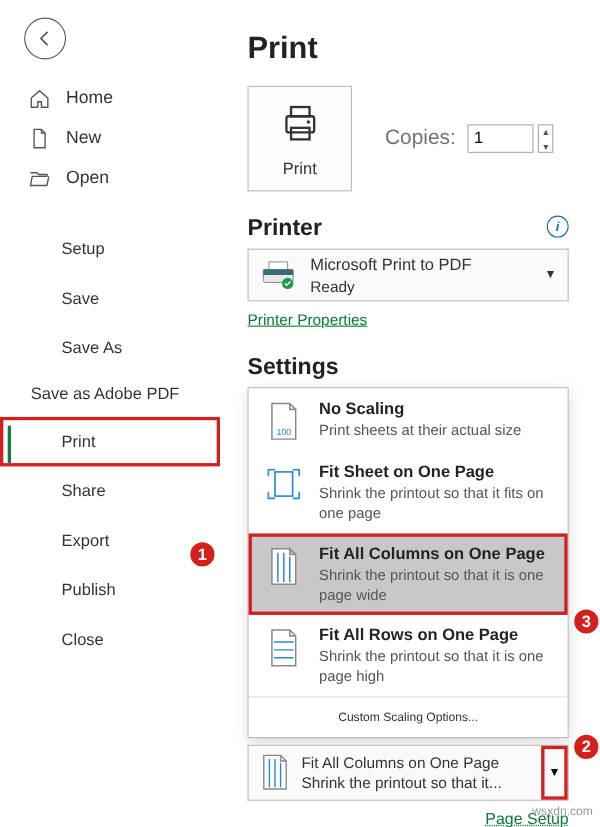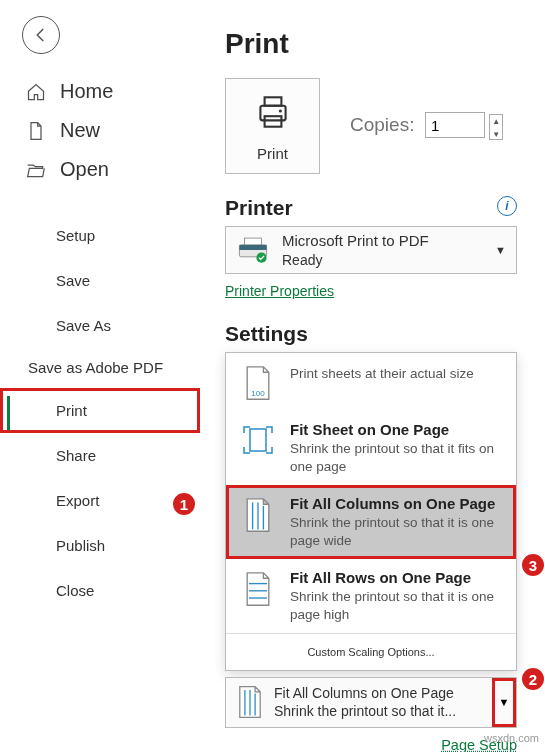--- a/index.html
+++ b/index.html
@@ -1,20 +1,20 @@
 <!DOCTYPE html>
 <html><head>
 <meta charset="utf-8">
 <style>
   * { box-sizing: border-box; font-family: "Segoe UI", Arial, sans-serif; }
   body { margin: 0; width: 545px; height: 752px; background: #fff; overflow: hidden; position: relative; }
   .sidebar { position: absolute; left: 0; top: 0; width: 200px; height: 752px; background: #fff; }
   .back-btn { width: 38px; height: 38px; border: 1.5px solid #555; border-radius: 50%; margin: 16px 0 0 22px; display: flex; align-items: center; justify-content: center; cursor: pointer; }
   .nav-group { margin-top: 18px; }
-  .nav-item { display: flex; align-items: center; padding: 8px 0 8px 26px; font-size: 20px; color: #333; cursor: pointer; }
+  .nav-item { display: flex; align-items: center; padding: 8px 0 8px 26px; font-size: 16px; color: #333; cursor: pointer; }
   .nav-item svg { width: 20px; height: 20px; margin-right: 14px; flex-shrink: 0; }
   .sub-group { margin-top: 24px; }
   .sub-item { padding: 14px 0 14px 56px; font-size: 15px; color: #333; cursor: pointer; position: relative; }
   .save-adobe { line-height: 1.3; padding: 10px 18px 10px 28px; }
   .print-item { outline: 3px solid #d41f1f; outline-offset: -3px; }
   .print-item::before { content: ""; position: absolute; left: 7px; top: 8px; width: 3px; height: 34px; background: #107c41; }
   .badge { position: absolute; width: 26px; height: 26px; border-radius: 50%; background: #d41f1f; color: #fff; font-weight: bold; display: flex; align-items: center; justify-content: center; font-size: 15px; border: 2px solid #fff; }
   .main { position: absolute; left: 225px; top: 0; width: 292px; }
   .title { font-size: 28px; font-weight: 600; color: #222; margin: 28px 0 18px 0; }
   .print-row { display: flex; align-items: center; gap: 30px; }
@@ -141,20 +141,21 @@
     <span>Settings</span>
   </div>
 
   <div class="settings-popup">
     <div class="opt">
       <svg class="opt-icon" viewBox="0 0 32 40">
         <path d="M4 2 H22 L28 8 V38 H4 Z M22 2 V8 H28" fill="none" stroke="#888" stroke-width="1.5"></path>
         <text x="16" y="34" text-anchor="middle" font-size="9" fill="#2a8cc7">100</text>
       </svg>
       <div class="opt-text">
+        <span class="opt-title">No Scaling</span>
         <span class="opt-sub">Print sheets at their actual size</span>
       </div>
     </div>
     <div class="opt">
       <svg class="opt-icon" viewBox="0 0 36 36">
         <rect x="10" y="6" width="16" height="22" fill="none" stroke="#2a8cc7" stroke-width="1.5"></rect>
         <path d="M4 10 V4 H10 M26 4 H32 V10 M32 24 V30 H26 M10 30 H4 V24" fill="none" stroke="#2a8cc7" stroke-width="1.5"></path>
       </svg>
       <div class="opt-text">
         <span class="opt-title">Fit Sheet on One Page</span>

